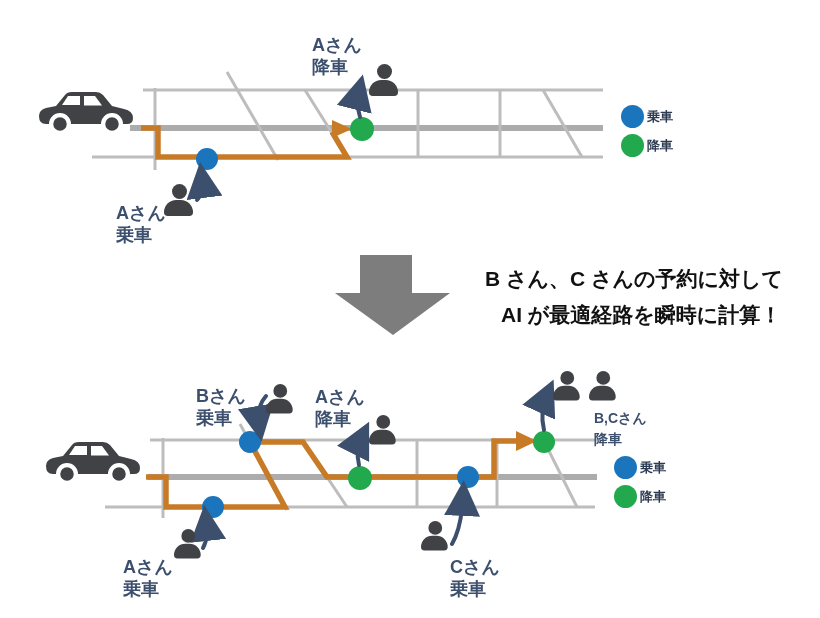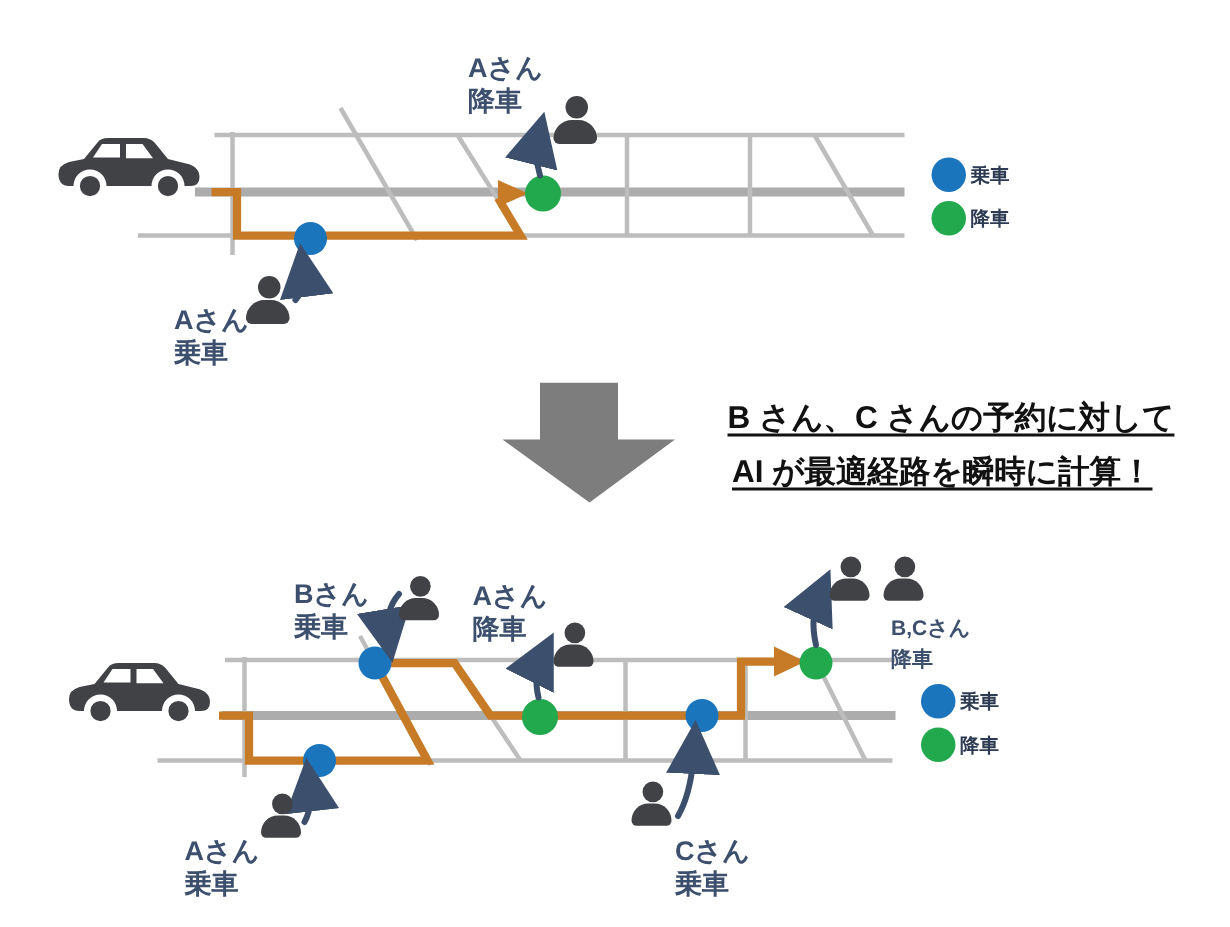--- a/index.html
+++ b/index.html
@@ -32,22 +32,22 @@
   .legend{position:absolute;font-size:13px;font-weight:bold;color:#2d3b52}
   .legend .row{display:flex;align-items:center;gap:3px;margin-bottom:6px}
   .legend .swatch{display:inline-block;width:23px;height:23px;border-radius:50%}
   .legend .swatch.board{background:var(--board)}
   .legend .swatch.alight{background:var(--alight)}
   .car{position:absolute}
   .car svg{display:block}
   .car-body{fill:var(--person)}
   .car-window{fill:#fff}
   .transition-caption{position:absolute;left:485px;top:261px;font-size:21px;line-height:36px;font-weight:bold;color:var(--caption);white-space:nowrap}
-  .transition-caption .cap{ text-decoration:underline;text-underline-offset:4px}
-  .transition-caption .cap.l2{margin-left:3px}
+  .transition-caption .cap{ text-underline-offset:4px}
+  .transition-caption .cap.l2{margin-left:16px}
   .big-arrow{position:absolute;left:335px;top:255px}
 </style>
 </head>
 <body>
 
 <div class="stage">
 
   <section class="panel" style="top:0;height:250px">
     <svg class="map" width="820" height="250" viewBox="0 0 820 250">
       <defs>

